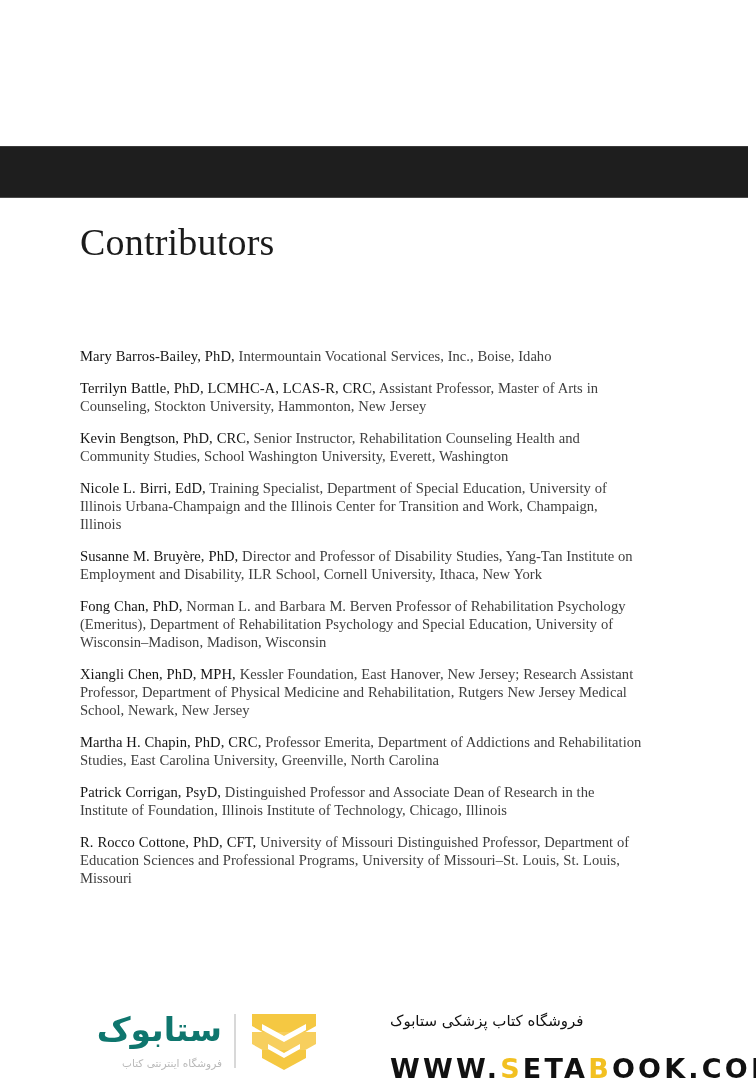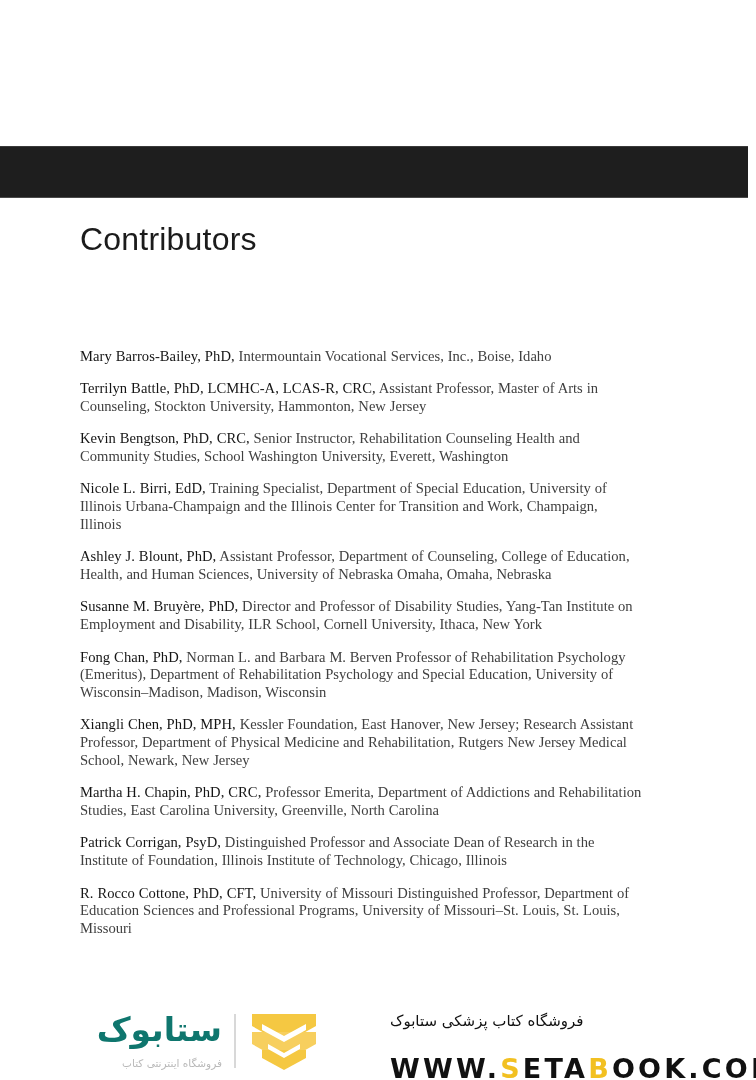--- a/index.html
+++ b/index.html
@@ -42,23 +42,23 @@
     border-top: 1px solid #3a3a3a;
     border-bottom: 1px solid #4a4a4a;
     box-sizing: border-box;
   }
 
   
   .page-title {
     position: absolute;
     left: 80px;
     top: 222px;
-    font-family: Liberation Sans, sans-serif;
+    font-family: Liberation Serif, serif;
     font-weight: 300;
-    font-size: 32px;
+    font-size: 38px;
     letter-spacing: 0.2px;
     color: #1b1b1b;
     line-height: 1.1;
     white-space: nowrap;
   }
 
   
   .contrib-list {
     position: absolute;
     left: 80px;
@@ -205,23 +205,20 @@
     </p>
 
     <p class="contrib-entry">
       <span class="name">Kevin Bengtson, PhD, CRC,</span><span class="affil"> Senior Instructor, Rehabilitation Counseling Health and Community Studies, School Washington University, Everett, Washington</span>
     </p>
 
     <p class="contrib-entry">
       <span class="name">Nicole L. Birri, EdD,</span><span class="affil"> Training Specialist, Department of Special Education, University of Illinois Urbana-Champaign and the Illinois Center for Transition and Work, Champaign, Illinois</span>
     </p>
 
-    <p class="contrib-entry">
-      <span class="name">Ashley J. Blount, PhD,</span><span class="affil"> Assistant Professor, Department of Counseling, College of Education, Health, and Human Sciences, University of Nebraska Omaha, Omaha, Nebraska</span>
-    </p>
 
     <p class="contrib-entry">
       <span class="name">Susanne M. Bruyère, PhD,</span><span class="affil"> Director and Professor of Disability Studies, Yang-Tan Institute on Employment and Disability, ILR School, Cornell University, Ithaca, New York</span>
     </p>
 
     <p class="contrib-entry">
       <span class="name">Fong Chan, PhD,</span><span class="affil"> Norman L. and Barbara M. Berven Professor of Rehabilitation Psychology (Emeritus), Department of Rehabilitation Psychology and Special Education, University of Wisconsin–Madison, Madison, Wisconsin</span>
     </p>
 
     <p class="contrib-entry">

